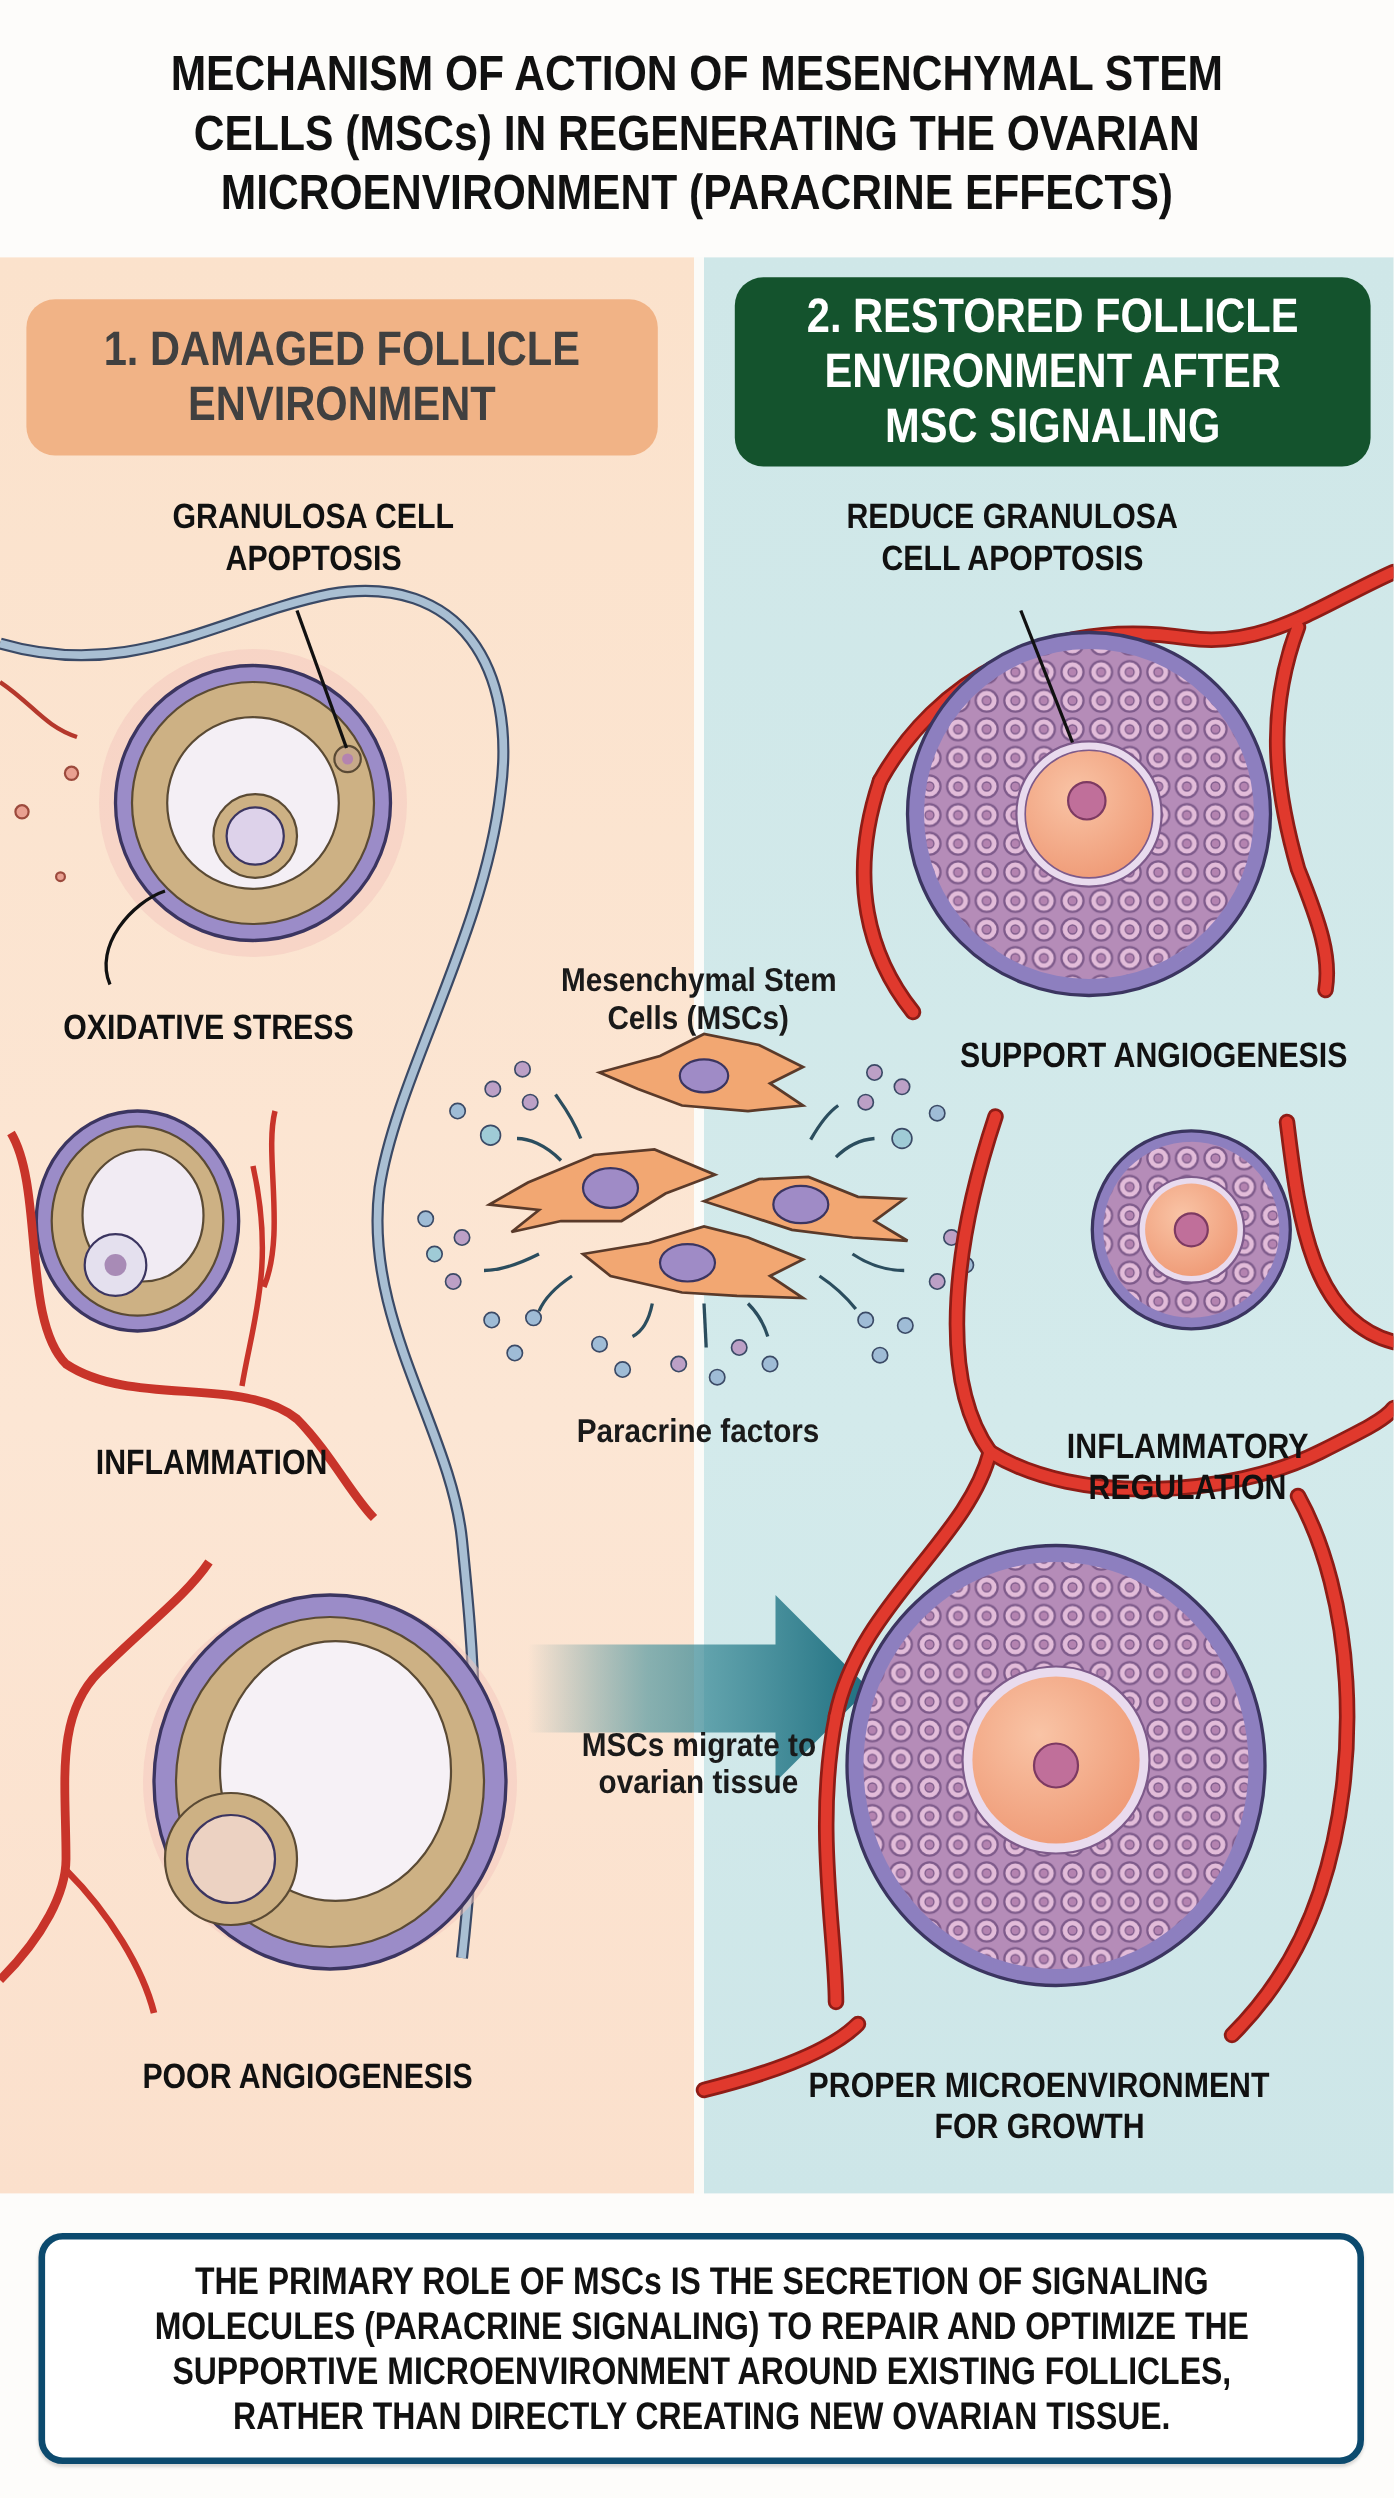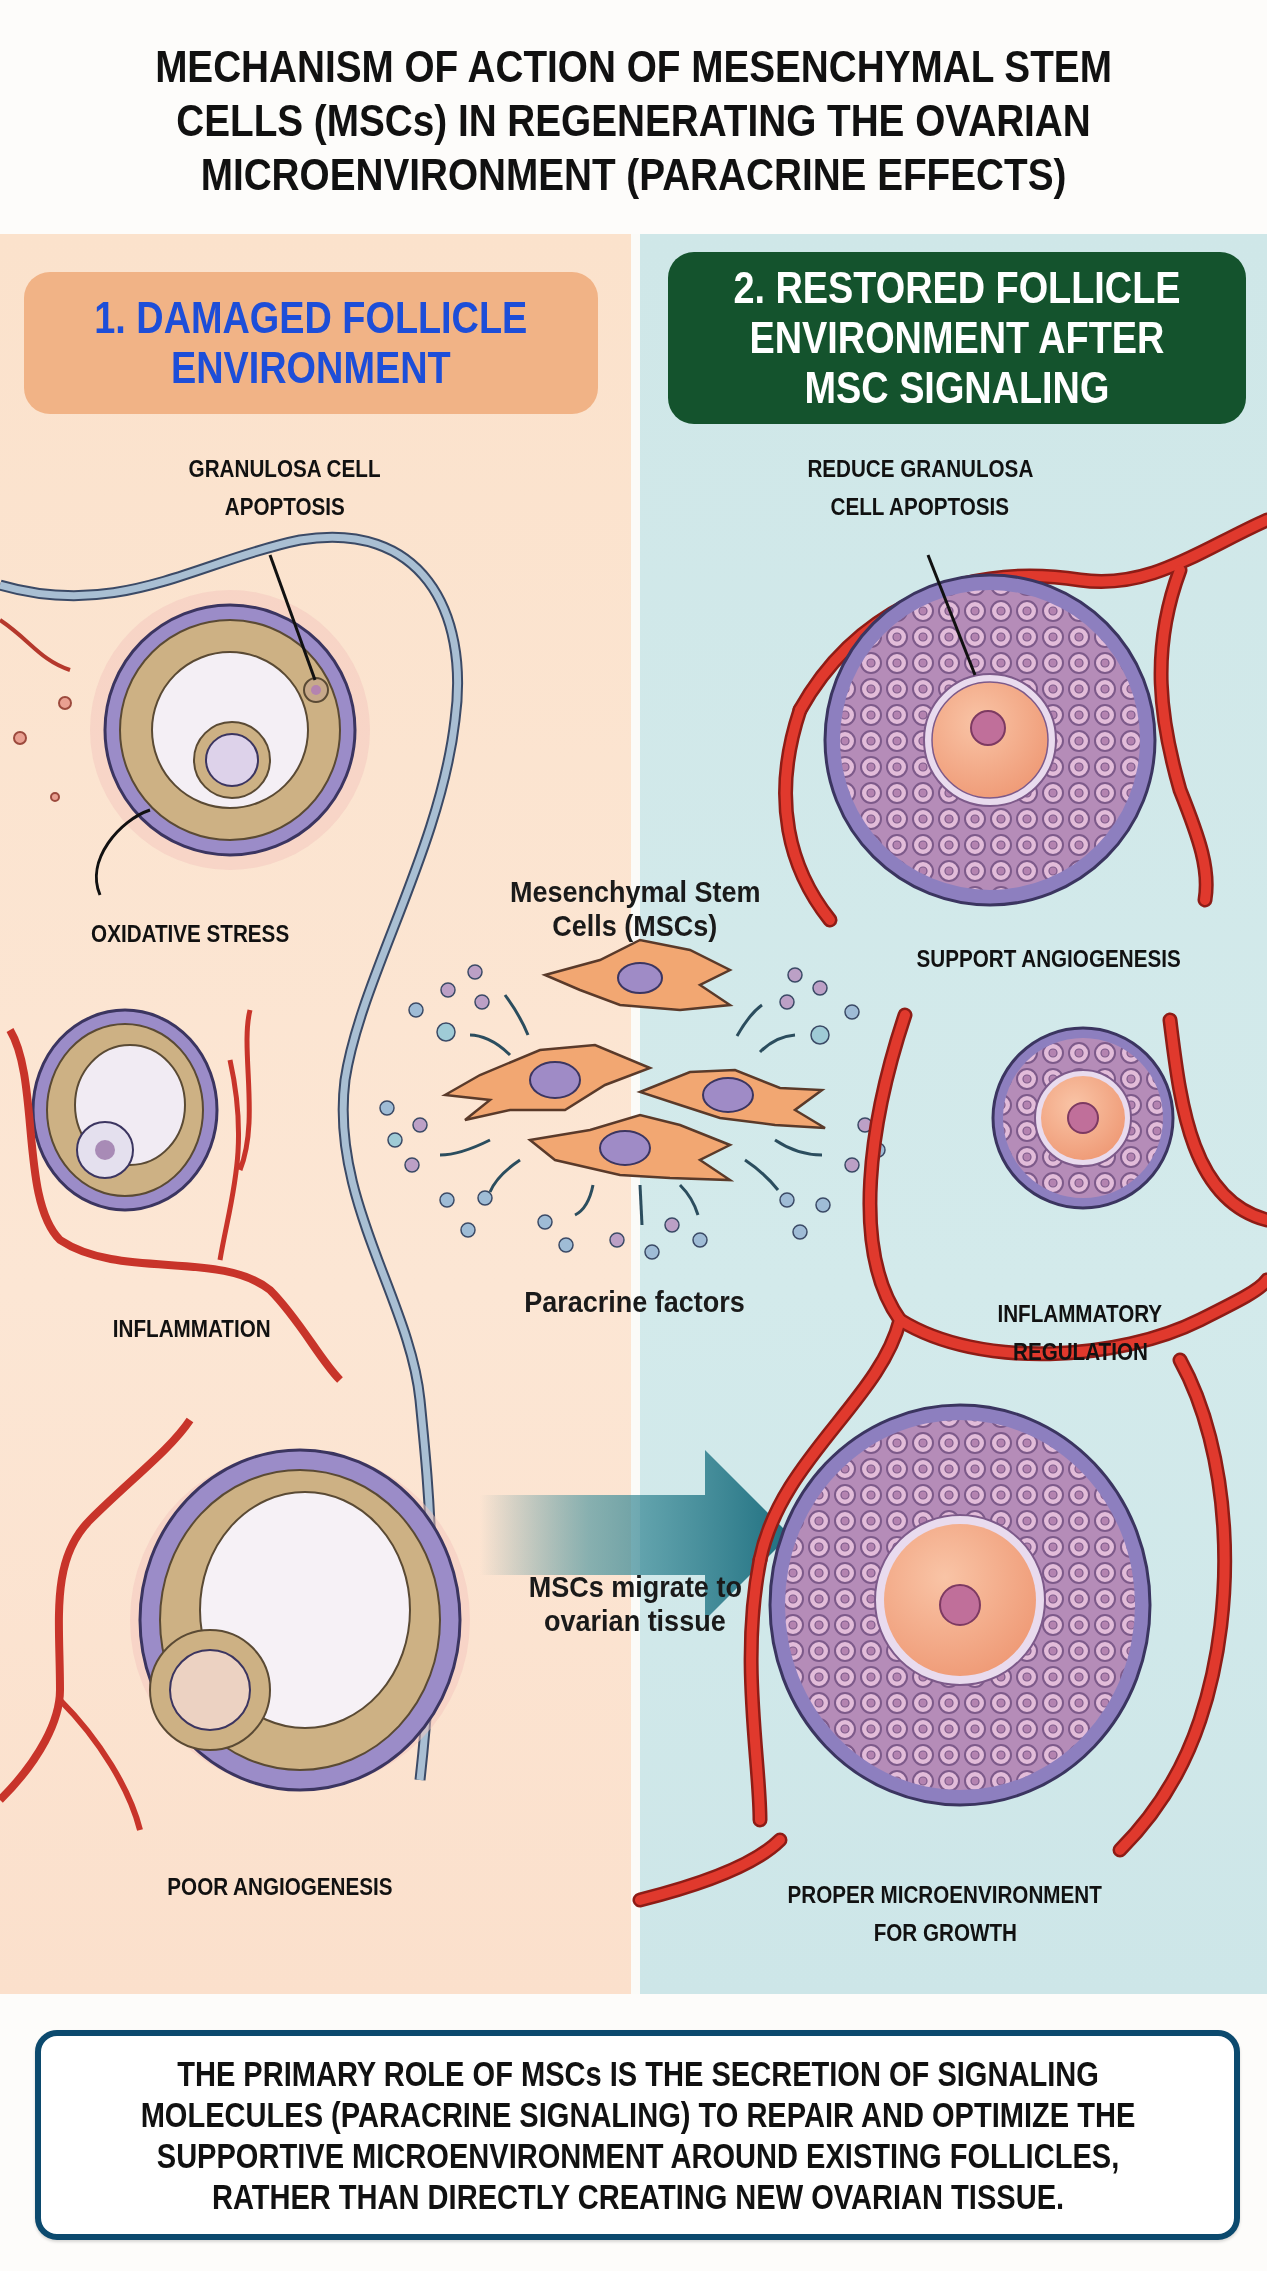--- a/index.html
+++ b/index.html
@@ -3,24 +3,24 @@
 <meta charset="utf-8">
 <style>
   html,body{margin:0;padding:0;}
   body{width:1267px;height:2271px;background:#fdfcfa;position:relative;overflow:hidden;font-family:"Liberation Sans",sans-serif;}
   .title{position:absolute;left:0;top:40px;width:1267px;text-align:center;font-family:"Liberation Sans",sans-serif;font-weight:700;font-size:45px;line-height:54px;color:#111;transform:scaleX(0.86);transform-origin:center top;letter-spacing:0;}
   .panel{position:absolute;top:234px;height:1760px;}
   .panel-left{left:0;width:631px;background:linear-gradient(180deg,#fbe2cc 0%,#fce6d4 60%,#fbe0cc 100%);}
   .panel-right{left:640px;width:627px;background:linear-gradient(180deg,#cfe7e8 0%,#d3eaeb 60%,#cde6e8 100%);}
   .gap{position:absolute;left:631px;top:234px;width:9px;height:1760px;background:#fbfbf8;}
   .badge{position:absolute;border-radius:26px;display:flex;align-items:center;justify-content:center;text-align:center;font-weight:700;}
-  .badge-left{left:24px;top:272px;width:574px;height:142px;background:#f1b386;color:#1d4ed8;}
+  .badge-left{left:24px;top:272px;width:574px;height:142px;background:#f1b386;color:#404040;}
   .badge-right{left:668px;top:252px;width:578px;height:172px;background:#14532d;color:#fff;}
   .badge span{display:block;font-size:44px;line-height:50px;transform:scaleX(0.86);}
-  .lbl{position:absolute;text-align:center;font-weight:700;color:#111;font-size:24px;line-height:38px;}
+  .lbl{position:absolute;text-align:center;font-weight:700;color:#111;font-size:32px;line-height:38px;}
   .lbl span{display:inline-block;transform:scaleX(0.86);}
   .lbl-sm{position:absolute;text-align:center;color:#1a1a1a;font-size:30px;line-height:34px;font-weight:700;}
   .lbl-sm span{display:inline-block;transform:scaleX(0.9);}
   svg.art{position:absolute;left:0;top:0;width:1267px;height:2271px;}
   .summary{position:absolute;left:35px;top:2030px;width:1193px;height:198px;border:6px solid #0c4a6e;border-radius:22px;background:#fff;display:flex;align-items:center;justify-content:center;text-align:center;box-shadow:0 2px 3px rgba(0,0,0,.15);}
   .summary span{display:block;font-weight:700;font-size:35px;line-height:41px;color:#111;transform:scaleX(0.83);width:1380px;}
 </style>
 </head>
 <body>
 

